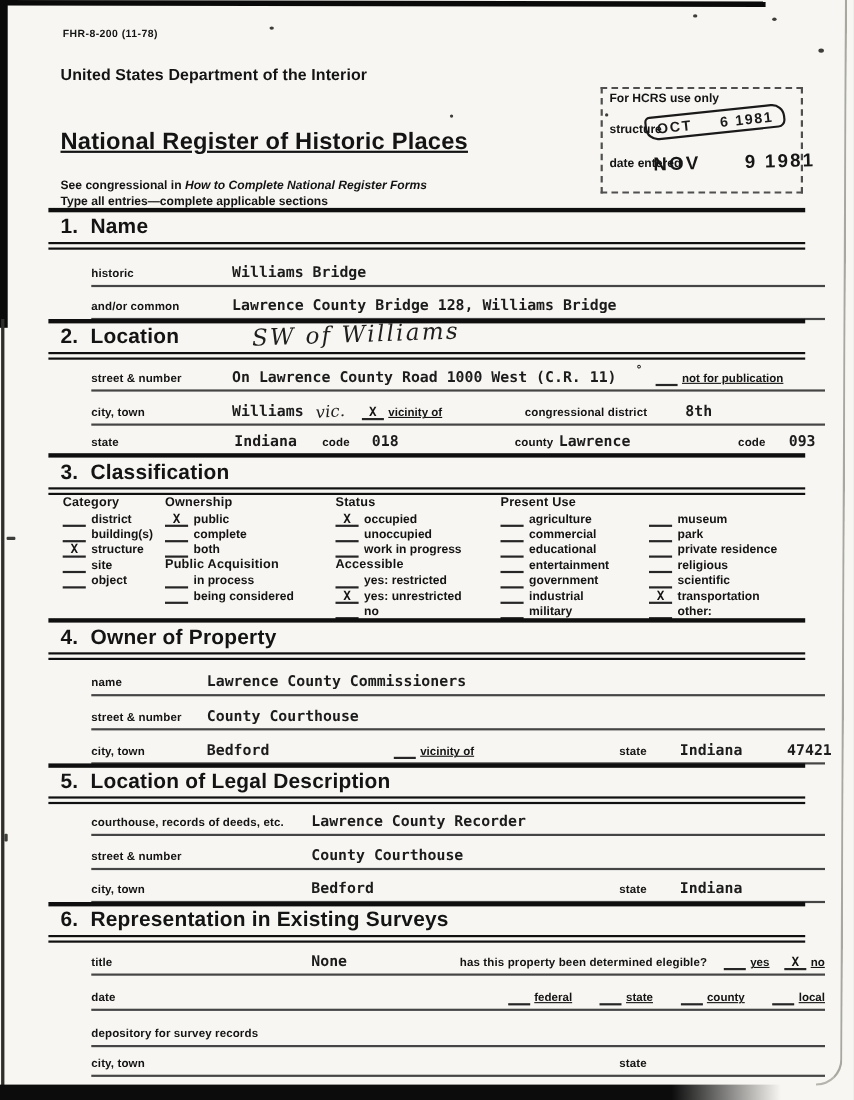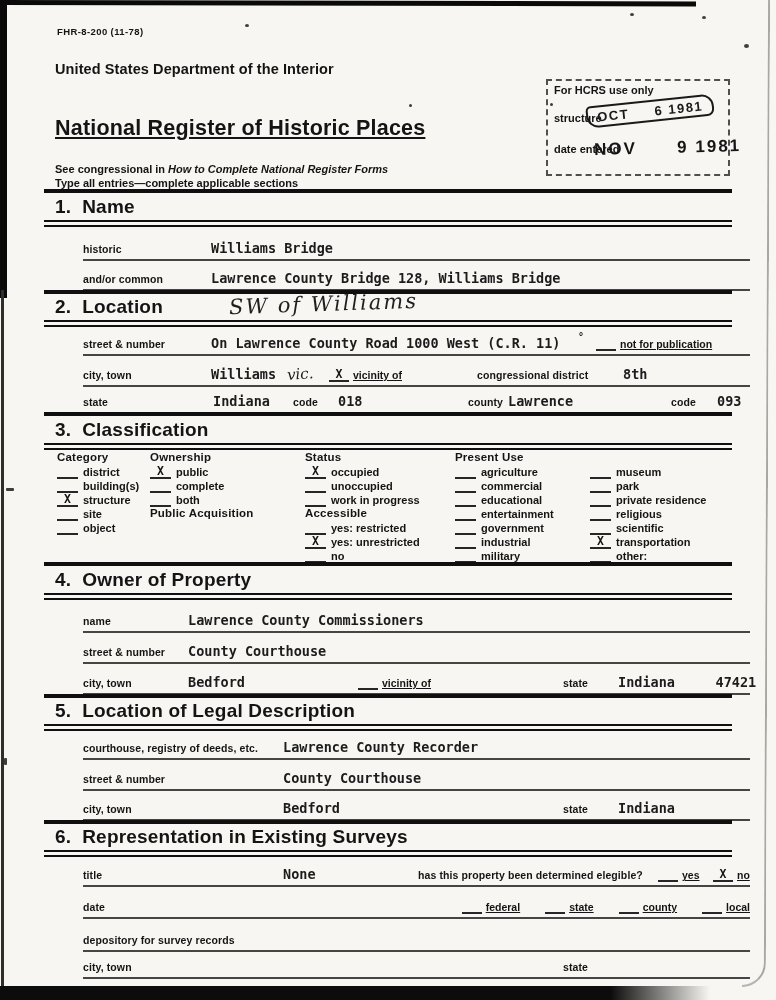--- a/index.html
+++ b/index.html
@@ -220,20 +220,36 @@
           </div>
 
           <div class="cls-item">
             <span class="cbx">
               <span class="mk"></span>
             </span>
             <span class="cl">both</span>
           </div>
         </div>
       <div class="cls-h">Public Acquisition</div>
+      <div>
+
+          <div class="cls-item">
+            <span class="cbx">
+              <span class="mk"></span>
+            </span>
+            <span class="cl">in process</span>
+          </div>
+
+          <div class="cls-item">
+            <span class="cbx">
+              <span class="mk"></span>
+            </span>
+            <span class="cl">being considered</span>
+          </div>
+        </div>
     </div>
     <div class="cls-col" style="left:250px">
       <div class="cls-h">Status</div>
       <div>
 
           <div class="cls-item">
             <span class="cbx">
               <span class="mk">X</span>
             </span>
             <span class="cl">occupied</span>
@@ -413,21 +429,21 @@
     <span class="lab" style="left:480px">state</span>
     <span class="typed" style="left:535px">Indiana     47421</span>
   </div>
 
   <div class="thick" style="top:694px"></div>
   <div class="sec" style="top:699px">
     <div class="sec-title">5.  Location of Legal Description</div>
     <div class="dbl"></div>
   </div>
   <div class="row" style="top:732px;height:26px">
-    <span class="lab" style="left:0">courthouse, registry of deeds, etc.</span>
+    <span class="lab" style="left:0">courthouse, records of deeds, etc.</span>
     <span class="typed" style="left:200px">Lawrence County Recorder</span>
   </div>
   <div class="row" style="top:763px;height:26px">
     <span class="lab" style="left:0">street &amp; number</span>
     <span class="typed" style="left:200px">County Courthouse</span>
   </div>
   <div class="row" style="top:793px;height:26px">
     <span class="lab" style="left:0">city, town</span>
     <span class="typed" style="left:200px">Bedford</span>
     <span class="lab" style="left:480px">state</span>

